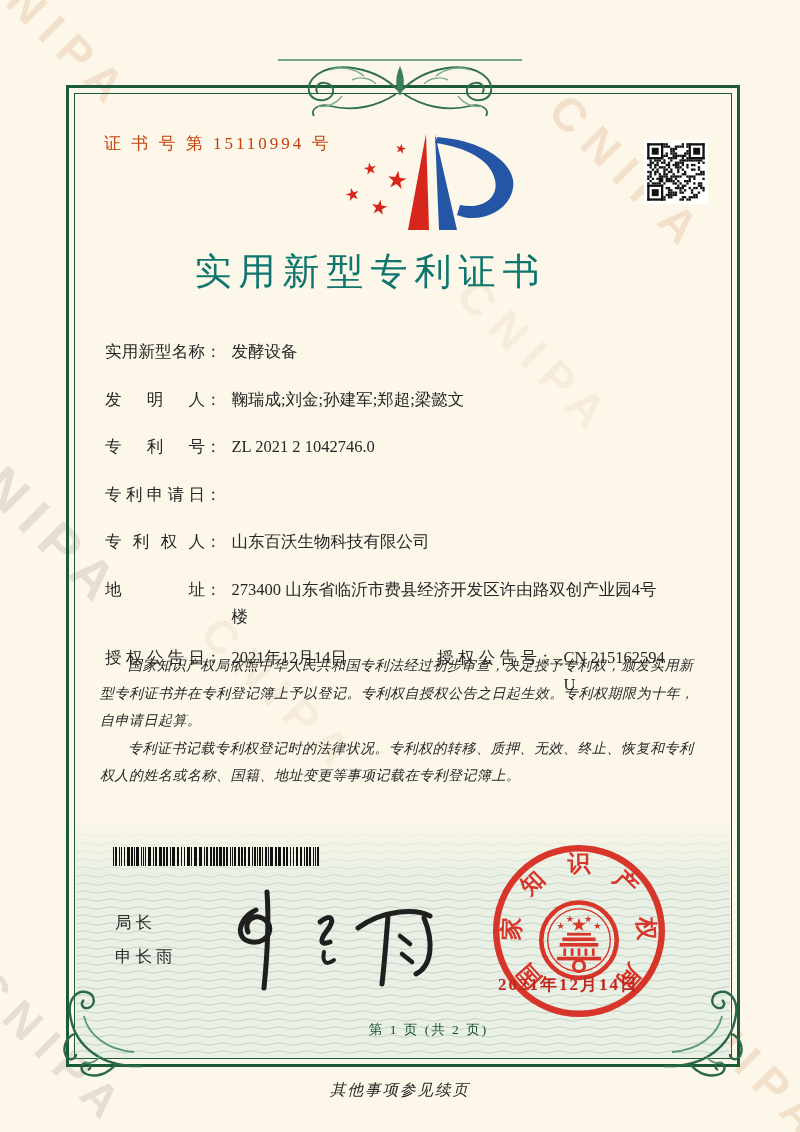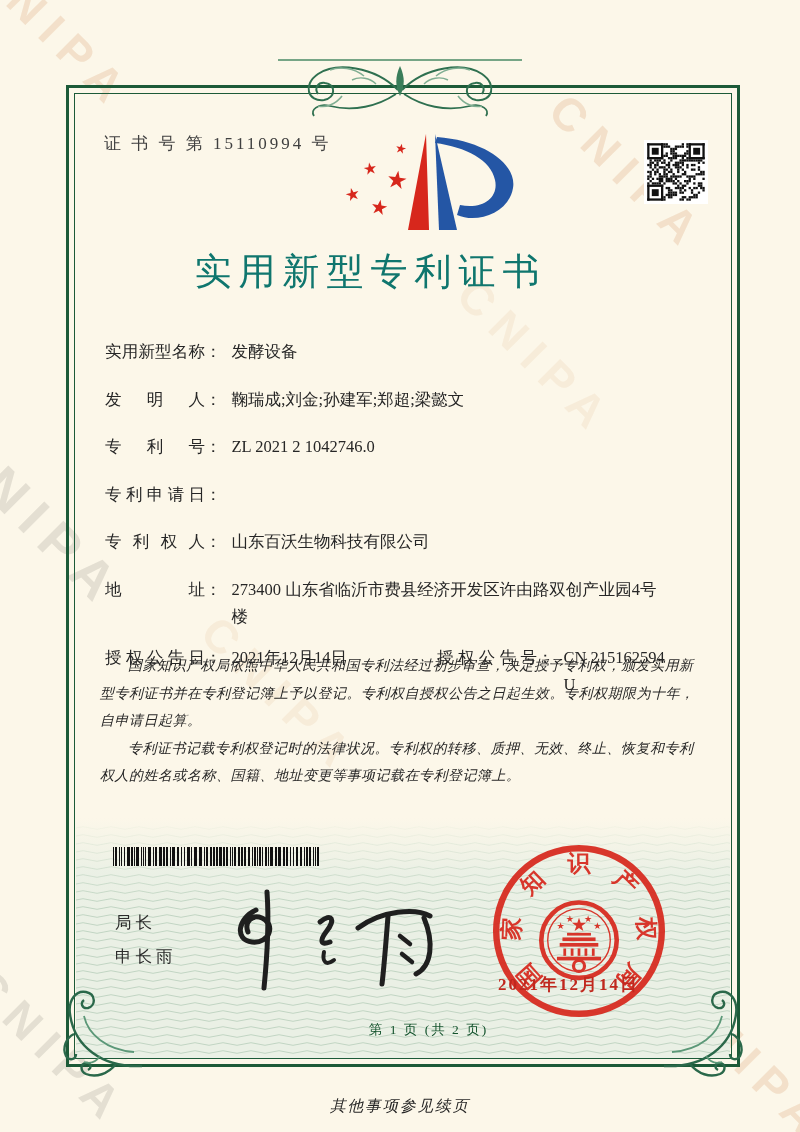--- a/index.html
+++ b/index.html
@@ -14,21 +14,21 @@
     position:absolute;font-family:"Liberation Sans",sans-serif;font-weight:700;
     font-size:46px;letter-spacing:12px;color:rgba(224,178,138,.32);
     transform:rotate(45deg);white-space:nowrap;pointer-events:none;
   }
   .wm.gray{color:rgba(165,160,150,.28);}
   .wm.faint{color:rgba(224,178,138,.16);}
   
   .frame-outer{left:66px;top:85px;width:674px;height:982px;border:3px solid #1c5a38;box-sizing:border-box;}
   .frame-inner{left:74px;top:93px;width:658px;height:966px;border:1.5px solid #1c5a38;box-sizing:border-box;}
   
-  .cert-no{left:104px;top:132px;font-family:"Liberation Serif",serif;font-size:17px;letter-spacing:3px;color:#404040;}
+  .cert-no{left:104px;top:132px;font-family:"Liberation Serif",serif;font-size:17px;letter-spacing:3px;color:#c2410c;}
   .logo{left:338px;top:128px;width:192px;height:110px;}
   .qr{left:644px;top:140px;width:64px;height:64px;}
   .title{
     left:66px;top:247px;width:609px;text-align:center;
     font-family:"Liberation Serif",serif;font-weight:400;font-size:37px;
     letter-spacing:7px;color:#0f766e;
   }
   
   .fields{left:105px;top:338px;width:560px;font-family:"Liberation Serif",serif;font-size:16.5px;color:#262626;}
   .row{display:flex;align-items:flex-start;margin-bottom:20.5px;line-height:27px;}
@@ -48,21 +48,21 @@
   .waves{left:76px;top:818px;width:654px;height:240px;background:linear-gradient(180deg,rgba(234,240,229,0) 0,rgba(234,240,229,.95) 55px,#eaf0e5 120px);}
   .barcode{left:113px;top:847px;width:208px;height:19px;}
   .boss{left:115px;top:905px;font-size:16.5px;color:#2b2b2b;letter-spacing:4px;line-height:34px;}
   .sig{left:222px;top:886px;width:215px;height:108px;}
   .seal{left:487px;top:839px;width:184px;height:184px;}
   .seal-date{
     left:498px;top:973px;width:170px;font-family:"Liberation Serif",serif;font-weight:700;
     font-size:17px;letter-spacing:2px;color:#c0281e;white-space:nowrap;
   }
   .page-info{left:66px;top:1021px;width:725px;text-align:center;font-family:"Liberation Serif",serif;font-size:13.5px;letter-spacing:2px;color:#14532d;}
-  .cont-note{left:0;top:1080px;width:800px;text-align:center;font-family:"Liberation Serif",serif;font-style:italic;font-size:15.5px;letter-spacing:2px;color:#262626;margin-top:16px;}
+  .cont-note{left:0;top:1080px;width:800px;text-align:center;font-family:"Liberation Serif",serif;font-style:italic;font-size:15.5px;letter-spacing:2px;color:#262626;}
   svg{display:block;}
 </style>
 </head>
 <body>
 
 <div class="wm" style="left:-46px;top:4px;">CNIPA</div>
 <div class="wm" style="left:528px;top:146px;">CNIPA</div>
 <div class="wm faint" style="left:436px;top:330px;">CNIPA</div>
 <div class="wm gray" style="left:-76px;top:488px;font-size:54px;">CNIPA</div>
 <div class="wm faint" style="left:180px;top:668px;">CNIPA</div>

